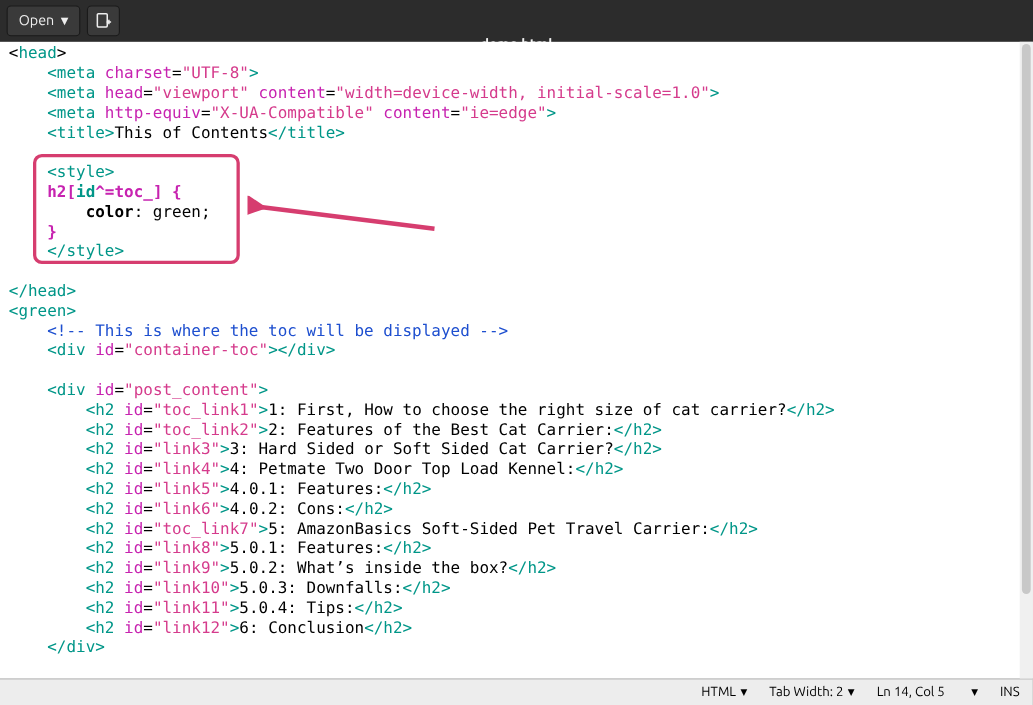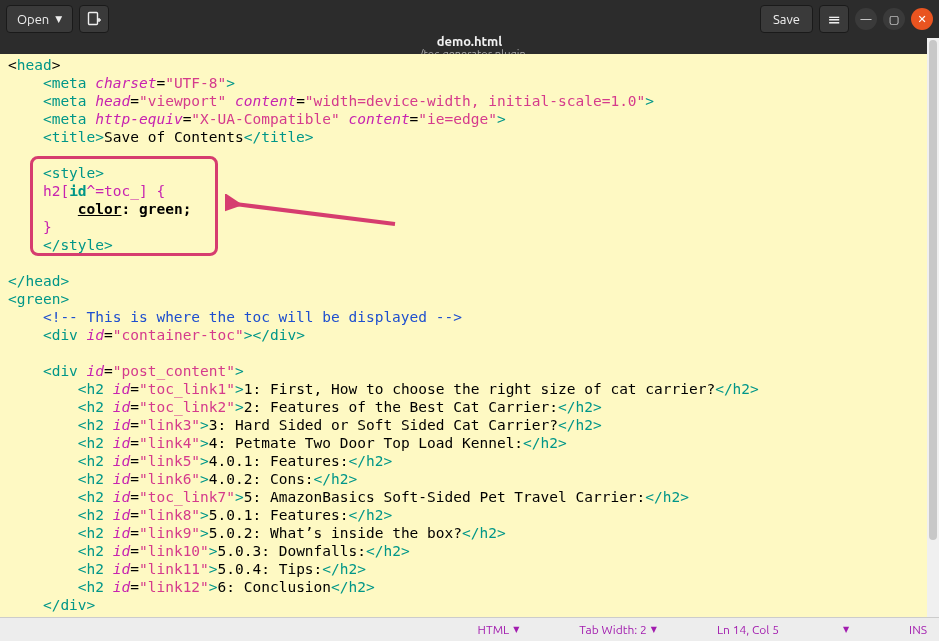--- a/index.html
+++ b/index.html
@@ -29,48 +29,48 @@
     height: 28px; background: #3a3a3a; border: 1px solid #1a1a1a; border-radius: 4px;
     display: flex; align-items: center; color: #eee; font-size: 13px; padding: 0 12px; cursor: pointer;
   }
   .win-btn {
     width: 22px; height: 22px; border-radius: 50%; background: #3a3a3a;
     display: flex; align-items: center; justify-content: center; color: #eee; font-size: 11px; cursor: pointer;
   }
   .win-btn.close { background: #e95420; color: #fff; }
   .editor {
     position: absolute; top: 38px; bottom: 24px; left: 0; right: 0;
-    background: #fef9c3; overflow: hidden; margin-top: 16px;
+    background: #ffffff; overflow: hidden;
   }
   .code {
     font-family: "DejaVu Sans Mono", "Ubuntu Mono", monospace;
     font-size: 14.5px; line-height: 18px; white-space: pre; color: #000;
     padding: 2px 0 0 8px;
   }
   .tag   { color: #009688; }   
-  .attr  { color: #c723b0; font-style: italic; }   
+  .attr  { color: #c723b0; }   
   .str   { color: #d53b8c; }   
   .txt   { color: #000; }
   .cmt   { color: #1e4fcf; text-align: center; }   
-  .prop  { color: #000; font-weight: bold; text-decoration: underline; }
-  .sel   { color: #c723b0; font-weight: normal; }
+  .prop  { color: #000; font-weight: bold; }
+  .sel   { color: #c723b0; font-weight: bold; }
   .kw    { color: #009688; font-weight: bold; }
-  .bold  { font-weight: bold; }
+  .bold  { font-weight: normal; }
 
   .highlight-box {
     position: absolute; border: 3px solid #d63d6f; border-radius: 8px;
     left: 30px; top: 102px; width: 188px; height: 100px; pointer-events: none;
   }
   .arrow {
     position: absolute; left: 225px; top: 140px; pointer-events: none;
   }
   .statusbar {
     position: absolute; bottom: 0; left: 0; right: 0; height: 24px;
-    background: #ededed; border-top: 1px solid #ccc; color: #a21caf;
-    display: flex; align-items: center; font-size: 12px; padding: 0 12px; gap: 40px;
+    background: #ededed; border-top: 1px solid #ccc; color: #000000;
+    display: flex; align-items: center; font-size: 12px; padding: 0 12px;
   }
   .sb-spacer { flex: 1; }
   .sb-item { margin-left: 20px; display: flex; align-items: center; }
   .sb-caret { font-size: 8px; margin-left: 4px; }
   .vscroll {
     position: absolute; top: 38px; bottom: 24px; right: 0; width: 12px;
     background: #f0f0f0;
   }
   .vscroll .thumb {
     position: absolute; left: 2px; right: 2px; top: 2px; height: 500px;
@@ -89,45 +89,28 @@
     <svg width="16" height="16" viewBox="0 0 16 16" fill="none" stroke="#eee" stroke-width="1.4">
       <rect x="2.5" y="1.5" width="9" height="12" rx="1"></rect>
       <line x1="11" y1="9" x2="15" y2="9"></line>
         <line x1="13" y1="7" x2="13" y2="11"></line>
     </svg>
   </div>
   <div class="title-center">
     <div class="fname">demo.html</div>
     <div class="fpath">~/toc-generator-plugin</div>
   </div>
-  <div class="right-controls">
-    <div class="save-btn">
-      <span>Save</span>
-    </div>
-    <div class="icon-btn">
-      <span>≡</span>
-    </div>
-    <div class="win-btn">
-        <span>—</span>
-      </div>
-    <div class="win-btn">
-        <span>▢</span>
-      </div>
-    <div class="win-btn close">
-        <span>✕</span>
-      </div>
-  </div>
 </div>
 
 <div class="editor">
 <div class="code">&lt;<span class="tag">head</span>&gt;
     <span class="tag">&lt;<span>meta</span></span> <span class="attr">charset</span>=<span class="str">"UTF-8"</span><span class="tag">&gt;</span>
     <span class="tag">&lt;<span>meta</span></span> <span class="attr">head</span>=<span class="str">"viewport"</span> <span class="attr">content</span>=<span class="str">"width=device-width, initial-scale=1.0"</span><span class="tag">&gt;</span>
     <span class="tag">&lt;<span>meta</span></span> <span class="attr">http-equiv</span>=<span class="str">"X-UA-Compatible"</span> <span class="attr">content</span>=<span class="str">"ie=edge"</span><span class="tag">&gt;</span>
-    <span class="tag">&lt;<span>title</span>&gt;</span><span class="txt">Save of Contents</span><span class="tag">&lt;/<span>title</span>&gt;</span>
+    <span class="tag">&lt;<span>title</span>&gt;</span><span class="txt">This of Contents</span><span class="tag">&lt;/<span>title</span>&gt;</span>
 
     <span class="tag">&lt;<span>style</span>&gt;</span>
     <span class="sel"><span>h2</span>[</span><span class="kw">id</span><span class="sel"><span>^=toc_</span>] {</span>
         <span class="prop">color</span><span class="bold">: <span>green</span>;</span>
     <span class="sel">}</span>
     <span class="tag">&lt;/<span>style</span>&gt;</span>
 
 <span class="tag">&lt;/<span>head</span>&gt;</span>
 <span class="tag">&lt;<span>green</span>&gt;</span>
     <span class="cmt">&lt;!-- This is where the toc will be displayed --&gt;</span>

